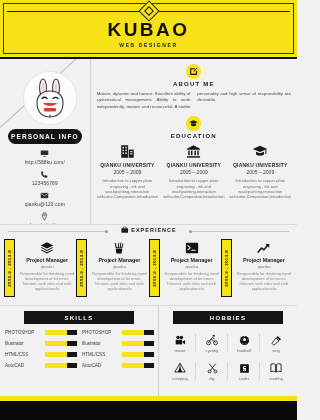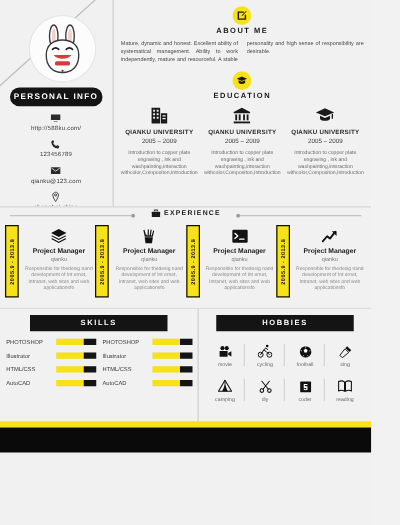--- a/index.html
+++ b/index.html
@@ -107,20 +107,27 @@
   
   .foot-yellow{height:5px;background:#f7e117;}
   .foot-black{height:20px;background:#0a0a0a;}
   svg{display:block;}
 </style>
 </head>
 <body>
 
 <div class="page">
 
+  <div class="header">
+    <div class="hdr-frame"></div>
+    <div class="hdr-rule"></div>
+    <div class="diamond"></div>
+    <div class="name">KUBAO</div>
+    <div class="role">WEB DESIGNER</div>
+  </div>
 
   <div class="body">
 
     <div class="left">
       <div class="slash"></div>
 
       <div class="avatar">
         <svg class="av-svg" width="52" height="52" viewBox="0 0 52 52">
           <circle cx="26" cy="26" r="26" fill="#fcfcfc"></circle>
           <g stroke="#3a3a3a" stroke-width="1.1" fill="#ffffff">

